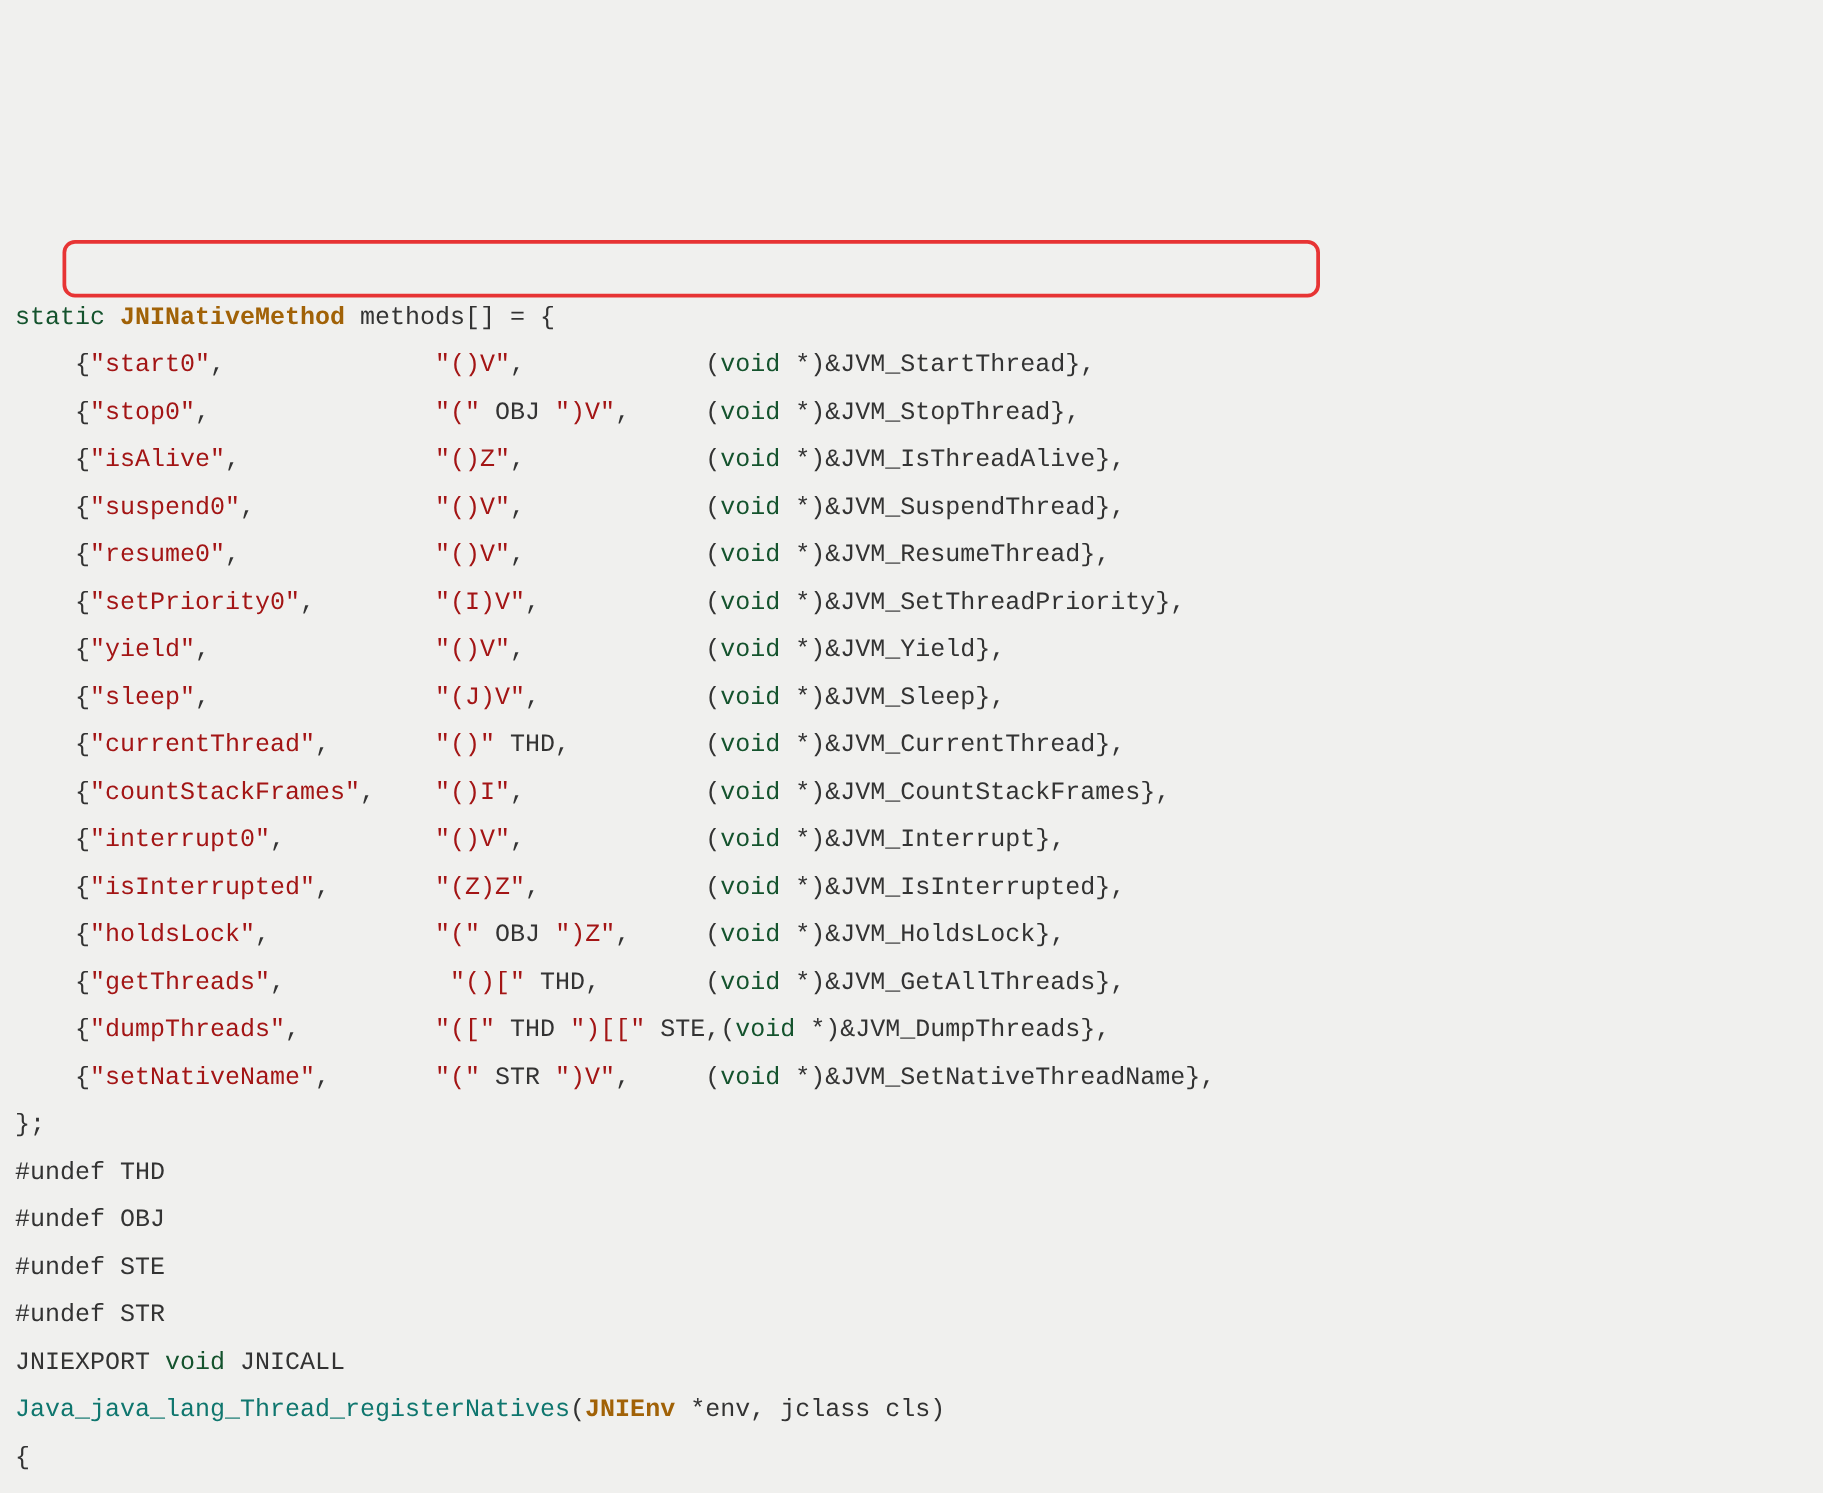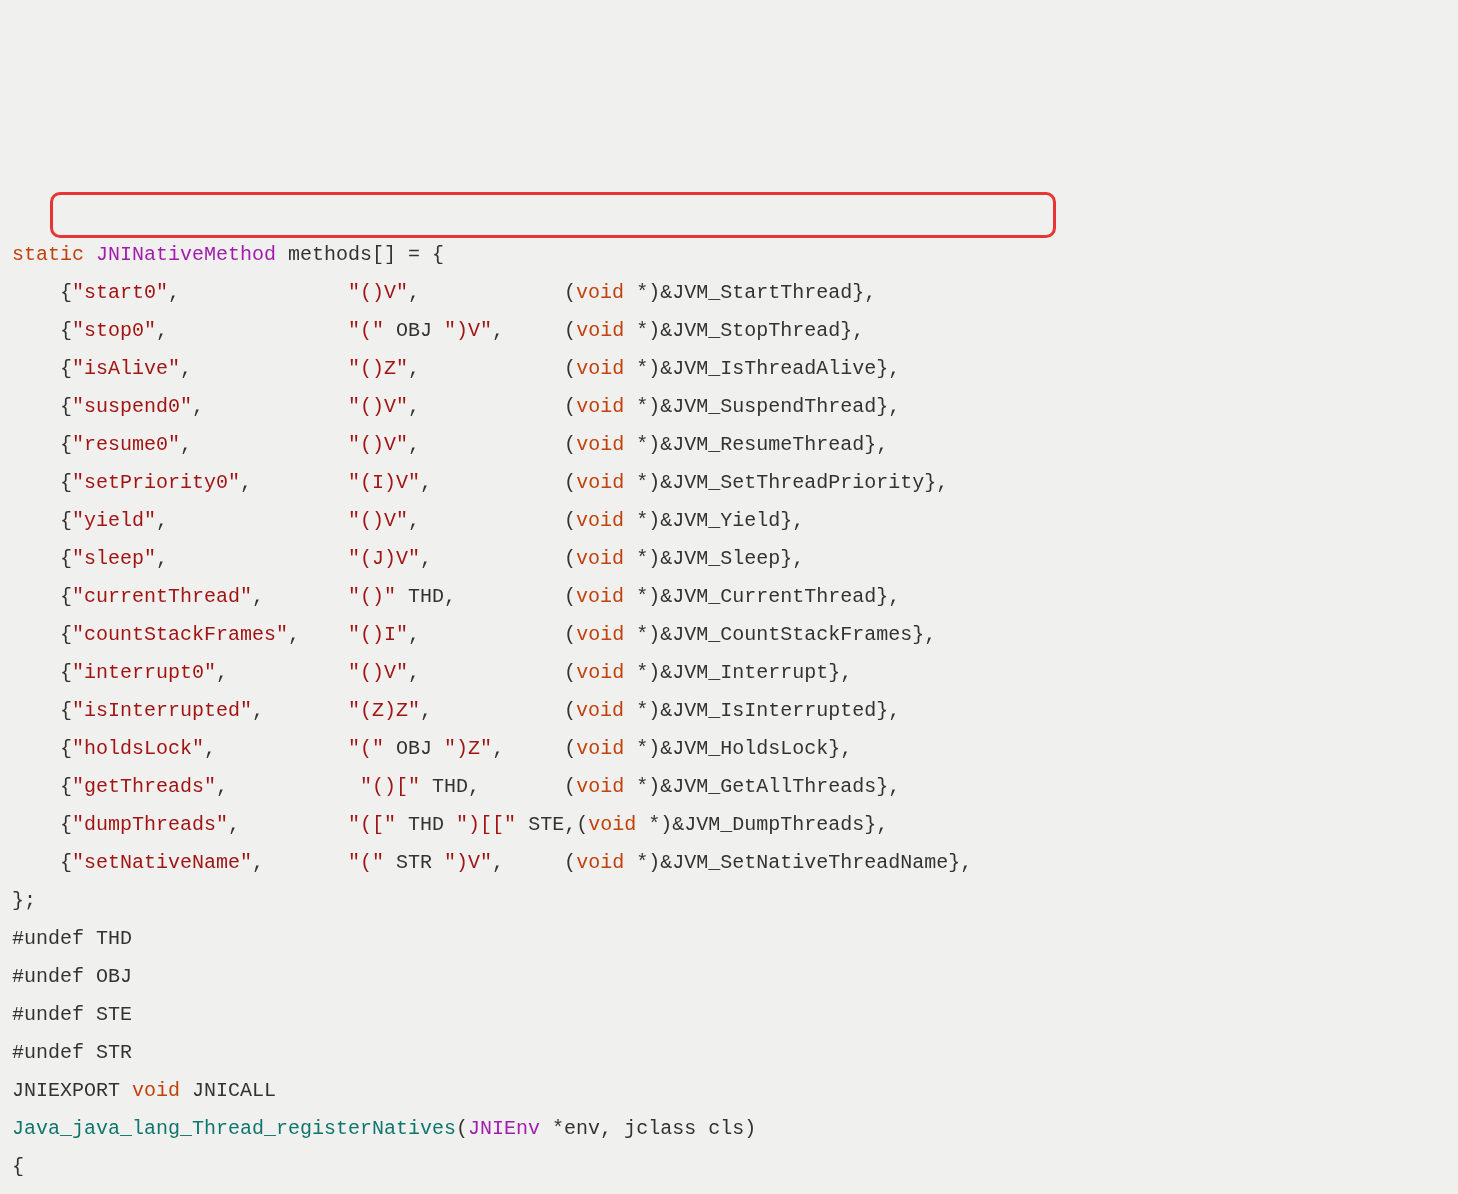--- a/index.html
+++ b/index.html
@@ -5,22 +5,22 @@
   body {
     margin: 0;
     padding: 8px 12px;
     background: #f0f0ee;
     font-family: Consolas, 'Courier New', monospace;
     font-size: 20px;
     line-height: 1.9;
     color: #333;
     white-space: pre;
   }
-  .kw { color: #c2410c; }
-  .type { color: #a21caf; }
+  .kw { color: #14532d; }
+  .type { color: #a16207; font-weight: bold; }
   .str { color: #a31515; }
   .func { color: #0f766e; }
   .highlight-box {
     position: absolute;
     border: 3px solid #e73434;
     border-radius: 10px;
     pointer-events: none;
   }
   .code-container {
     position: relative;

